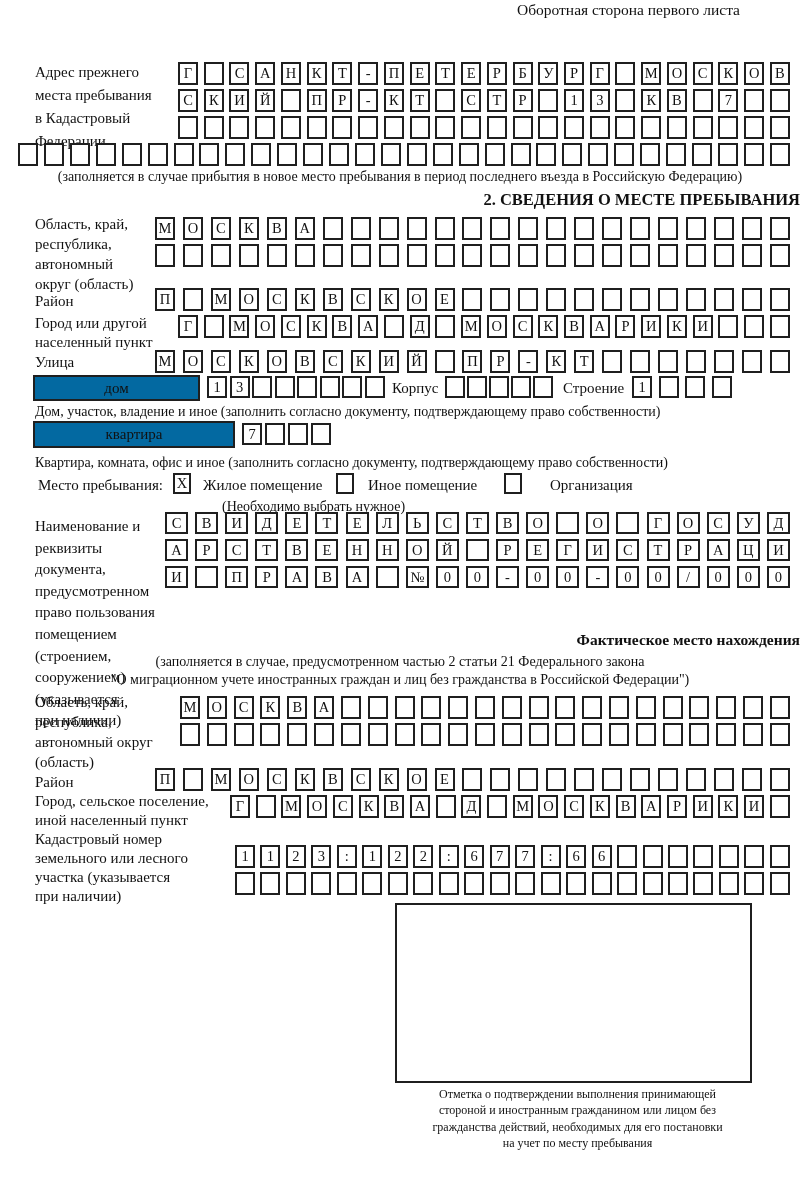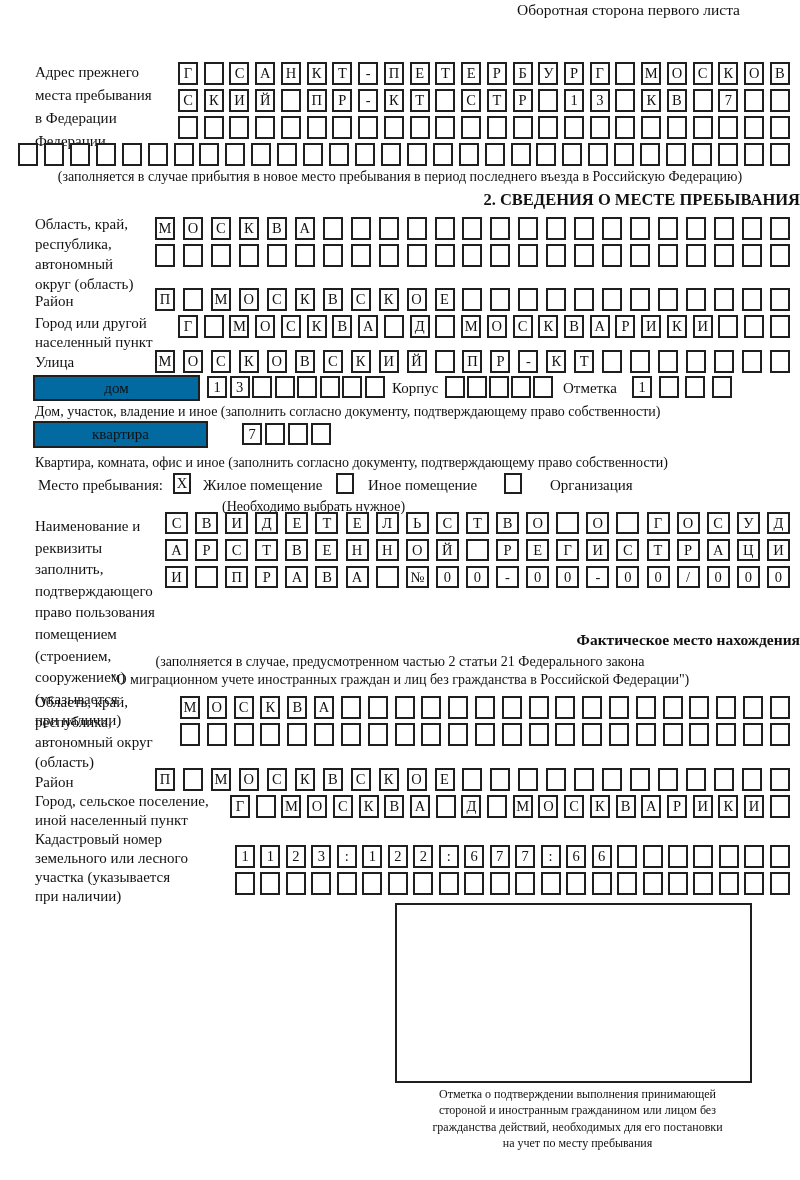--- a/index.html
+++ b/index.html
@@ -34,21 +34,21 @@
 </head>
 <body>
 
 <div id="page">
 
   <div class="abs lbl" style="left:0;top:26;width:740px;text-align:right;font-size:15.5px;">Оборотная сторона первого листа</div>
 
   <div class="abs lbl" style="left:35px;top:61px;width:145px;line-height:23px;">
       <div>Адрес прежнего</div>
       <div>места пребывания</div>
-      <div>в Федерации</div>
+      <div>в Кадастровый</div>
       <div>Федерации</div>
     </div>
   <div class="boxrow" style="left:178px;top:62px;width:612px;">
       <span class="cbox">Г</span>
       <span class="cbox"></span>
       <span class="cbox">С</span>
       <span class="cbox">А</span>
       <span class="cbox">Н</span>
       <span class="cbox">К</span>
       <span class="cbox">Т</span>
@@ -312,50 +312,50 @@
       <span class="cbox"></span>
     </div>
   <div class="abs lbl" style="left:392px;top:378px;">Корпус</div>
   <div class="boxrow small" style="left:445px;top:376px;width:108px;">
       <span class="cbox"></span>
       <span class="cbox"></span>
       <span class="cbox"></span>
       <span class="cbox"></span>
       <span class="cbox"></span>
     </div>
-  <div class="abs lbl" style="left:563px;top:378px;">Отметка</div>
+  <div class="abs lbl" style="left:563px;top:378px;">Строение</div>
   <div class="boxrow small" style="left:632px;top:376px;width:100px;">
       <span class="cbox">1</span>
       <span class="cbox"></span>
       <span class="cbox"></span>
       <span class="cbox"></span>
     </div>
   <div class="abs note" style="left:35px;top:404px;width:760px;">Дом, участок, владение и иное (заполнить согласно документу, подтверждающему право собственности)</div>
 
-  <div class="widefield" style="left:33px;top:421px;width:175px;height:27px;">квартира</div>
+  <div class="widefield" style="left:33px;top:421px;width:202px;height:27px;">квартира</div>
   <div class="boxrow small" style="left:242px;top:423px;width:89px;">
       <span class="cbox">7</span>
       <span class="cbox"></span>
       <span class="cbox"></span>
       <span class="cbox"></span>
     </div>
   <div class="abs note" style="left:35px;top:455px;width:760px;">Квартира, комната, офис и иное (заполнить согласно документу, подтверждающему право собственности)</div>
 
   <div class="abs lbl" style="left:38px;top:475px;">Место пребывания:</div>
   <div class="chk" style="left:173px;top:473px;">X</div>
   <div class="abs lbl" style="left:203px;top:475px;">Жилое помещение</div>
   <div class="chk" style="left:336px;top:473px;"></div>
   <div class="abs lbl" style="left:368px;top:475px;">Иное помещение</div>
   <div class="chk" style="left:504px;top:473px;"></div>
   <div class="abs lbl" style="left:550px;top:475px;">Организация</div>
   <div class="abs note" style="left:222px;top:499px;text-align:right;">(Необходимо выбрать нужное)</div>
 
   <div class="abs lbl" style="left:35px;top:516px;width:135px;line-height:21.6px;">
       <div>Наименование и реквизиты</div>
-      <div>заполнить, подтверждающего</div>
+      <div>документа, предусмотренном</div>
       <div>право пользования</div>
       <div>помещением (строением,</div>
       <div>сооружением) (указывается</div>
       <div>при наличии)</div>
     </div>
   <div class="boxrow wide" style="left:165px;top:512px;width:625px;">
       <span class="cbox">С</span>
       <span class="cbox">В</span>
       <span class="cbox">И</span>
       <span class="cbox">Д</span>

